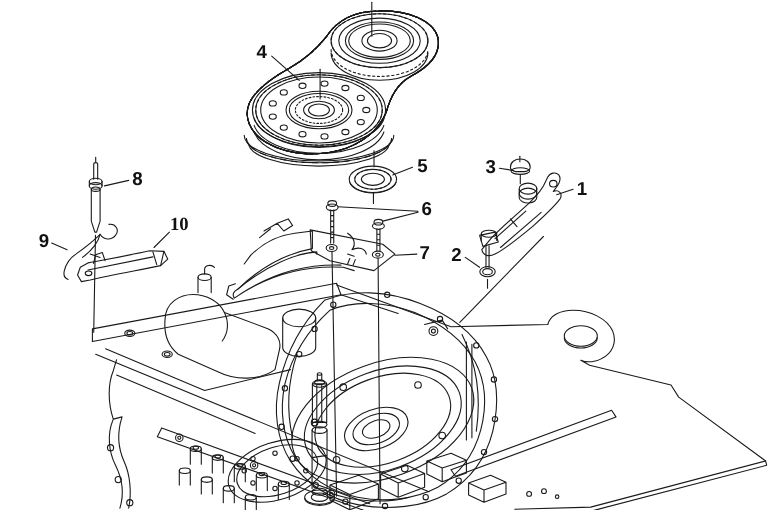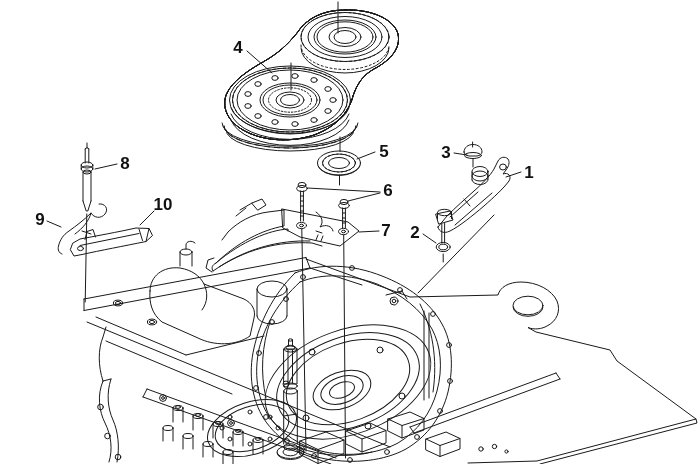--- a/index.html
+++ b/index.html
@@ -341,16 +341,16 @@
 <div>
   <div class="callout" style="left: 529px; top: 172px;">1</div>
   <div class="callout" style="left: 415px; top: 232px;">2</div>
   <div class="callout" style="left: 446px; top: 152px;">3</div>
   <div class="callout" style="left: 238px; top: 47px;">4</div>
   <div class="callout" style="left: 384px; top: 151px;">5</div>
   <div class="callout" style="left: 388px; top: 190px;">6</div>
   <div class="callout" style="left: 386px; top: 230px;">7</div>
   <div class="callout" style="left: 125px; top: 163px;">8</div>
   <div class="callout" style="left: 40px; top: 219px;">9</div>
-  <div class="callout" style="left: 163px; top: 204px;">10</div>
+  <div class="callout" style="left: 163px; top: 204px; font-family: Liberation Serif, serif;">10</div>
 </div>
 
 </div>
 
 </body></html>

